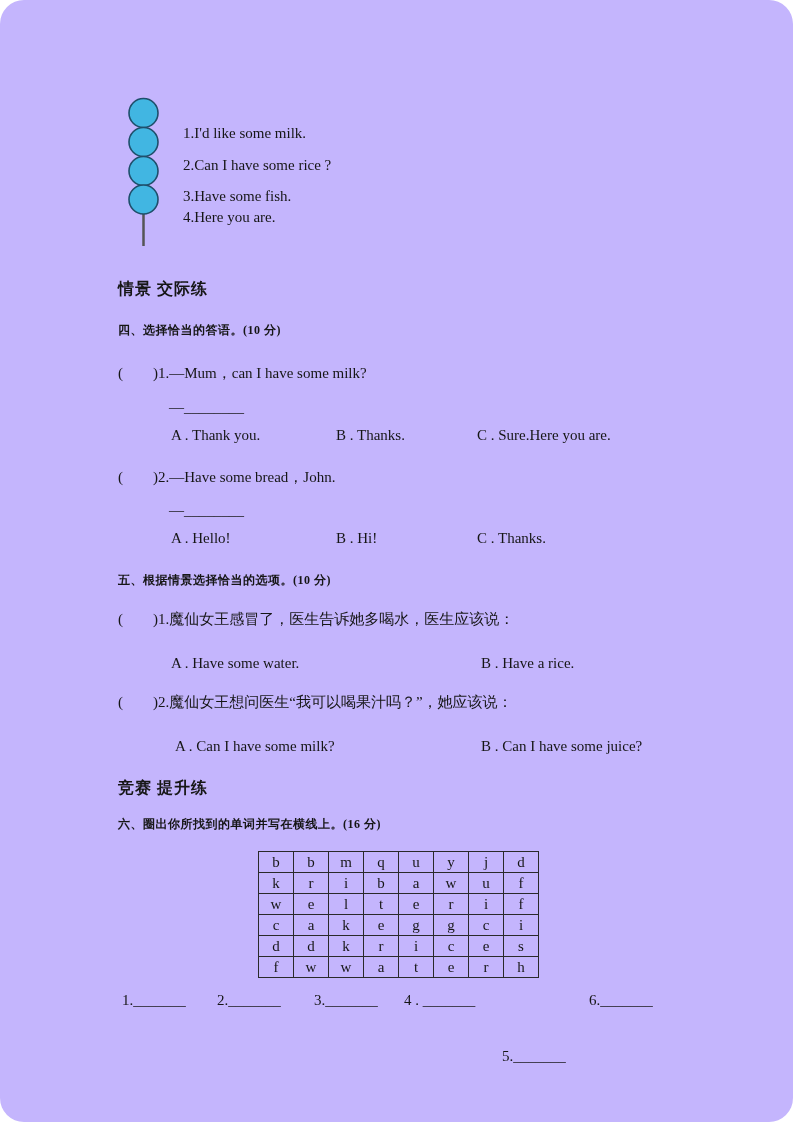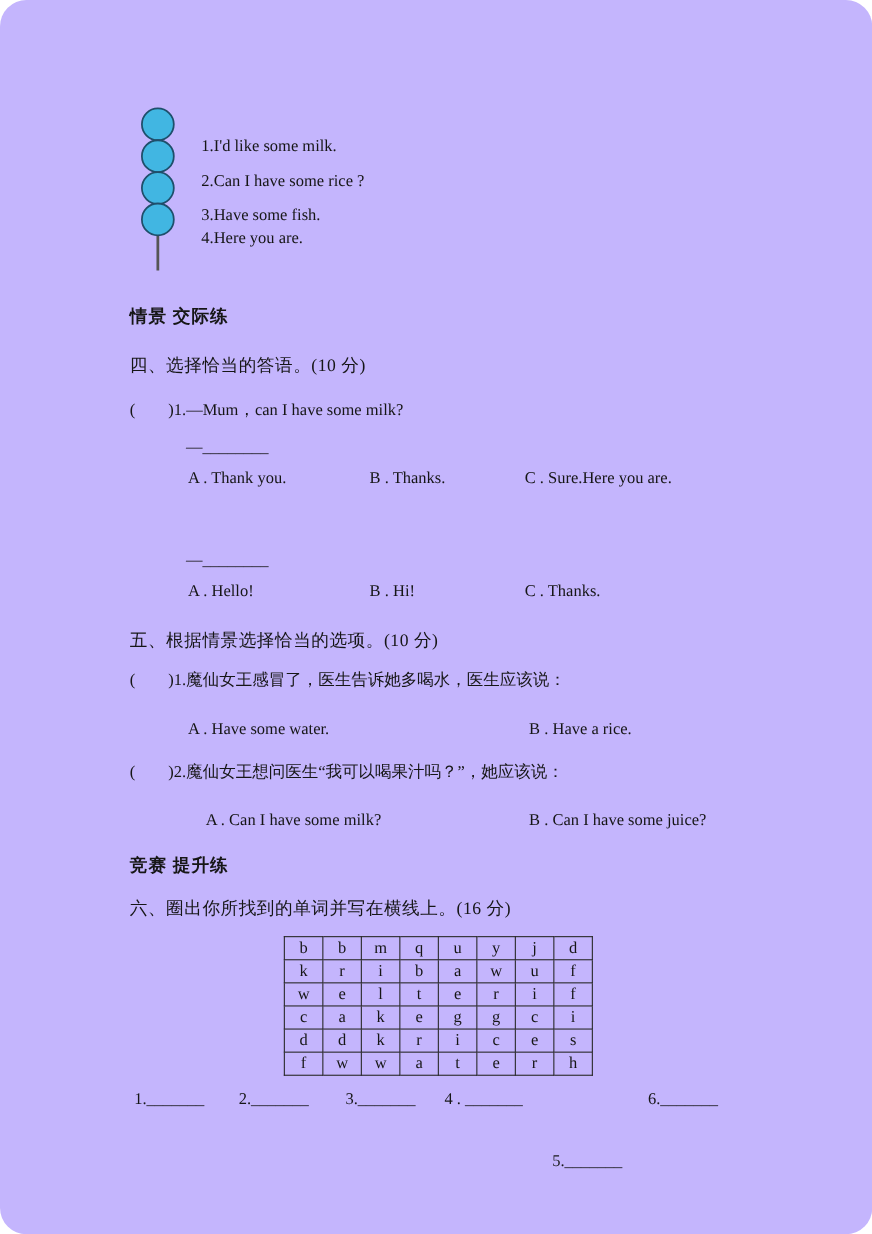--- a/index.html
+++ b/index.html
@@ -13,21 +13,21 @@
     font-family:"Liberation Serif", serif;
     border-radius:24px;
   }
   .line{
     position:absolute;
     white-space:pre;
     line-height:1.3;
   }
   .en{font-size:15px;}
   .stem{font-size:15px;}
-  .title{font-size:16px;font-weight:normal;letter-spacing:0.5px;}
+  .title{font-size:12px;font-weight:bold;letter-spacing:0.5px;}
   .tag{font-size:16px;font-weight:bold;letter-spacing:1px;font-family:Liberation Serif, serif;}
   .skewer{position:absolute;left:126px;top:97px;}
   table.grid{
     position:absolute;
     left:258px;
     top:851px;
     border-collapse:collapse;
     font-family:"Liberation Serif", serif;
     font-size:15px;
     color:#161616;
@@ -62,33 +62,34 @@
   <span class="line tag" style="left:118px;top:279px">情景 交际练</span>
 
   <span class="line title" style="left:118px;top:323px">四、选择恰当的答语。(10 分)</span>
 
   <span class="line stem" style="left:118px;top:364px">(        )1.—Mum，can I have some milk?</span>
   <span class="line en" style="left:169px;top:398px">—________</span>
   <span class="line en" style="left:171px;top:426px">A . Thank you.</span>
   <span class="line en" style="left:336px;top:426px">B . Thanks.</span>
   <span class="line en" style="left:477px;top:426px">C . Sure.Here you are.</span>
 
+  <span class="line stem" style="left:118px;top:468px">(        )2.—Have some bread，John.</span>
   <span class="line en" style="left:169px;top:501px">—________</span>
   <span class="line en" style="left:171px;top:529px">A . Hello!</span>
   <span class="line en" style="left:336px;top:529px">B . Hi!</span>
   <span class="line en" style="left:477px;top:529px">C . Thanks.</span>
 
   <span class="line title" style="left:118px;top:573px">五、根据情景选择恰当的选项。(10 分)</span>
 
   <span class="line stem" style="left:118px;top:610px">(        )1.魔仙女王感冒了，医生告诉她多喝水，医生应该说：</span>
   <span class="line en" style="left:171px;top:654px">A . Have some water.</span>
   <span class="line en" style="left:481px;top:654px">B . Have a rice.</span>
 
   <span class="line stem" style="left:118px;top:693px">(        )2.魔仙女王想问医生“我可以喝果汁吗？”，她应该说：</span>
-  <span class="line en" style="left:187px;top:737px">A . Can I have some milk?</span>
+  <span class="line en" style="left:175px;top:737px">A . Can I have some milk?</span>
   <span class="line en" style="left:481px;top:737px">B . Can I have some juice?</span>
 
   <span class="line tag" style="left:118px;top:778px">竞赛 提升练</span>
 
   <span class="line title" style="left:118px;top:817px">六、圈出你所找到的单词并写在横线上。(16 分)</span>
 
   <table class="grid">
     <tbody>
         <tr>
           <td>b</td>

